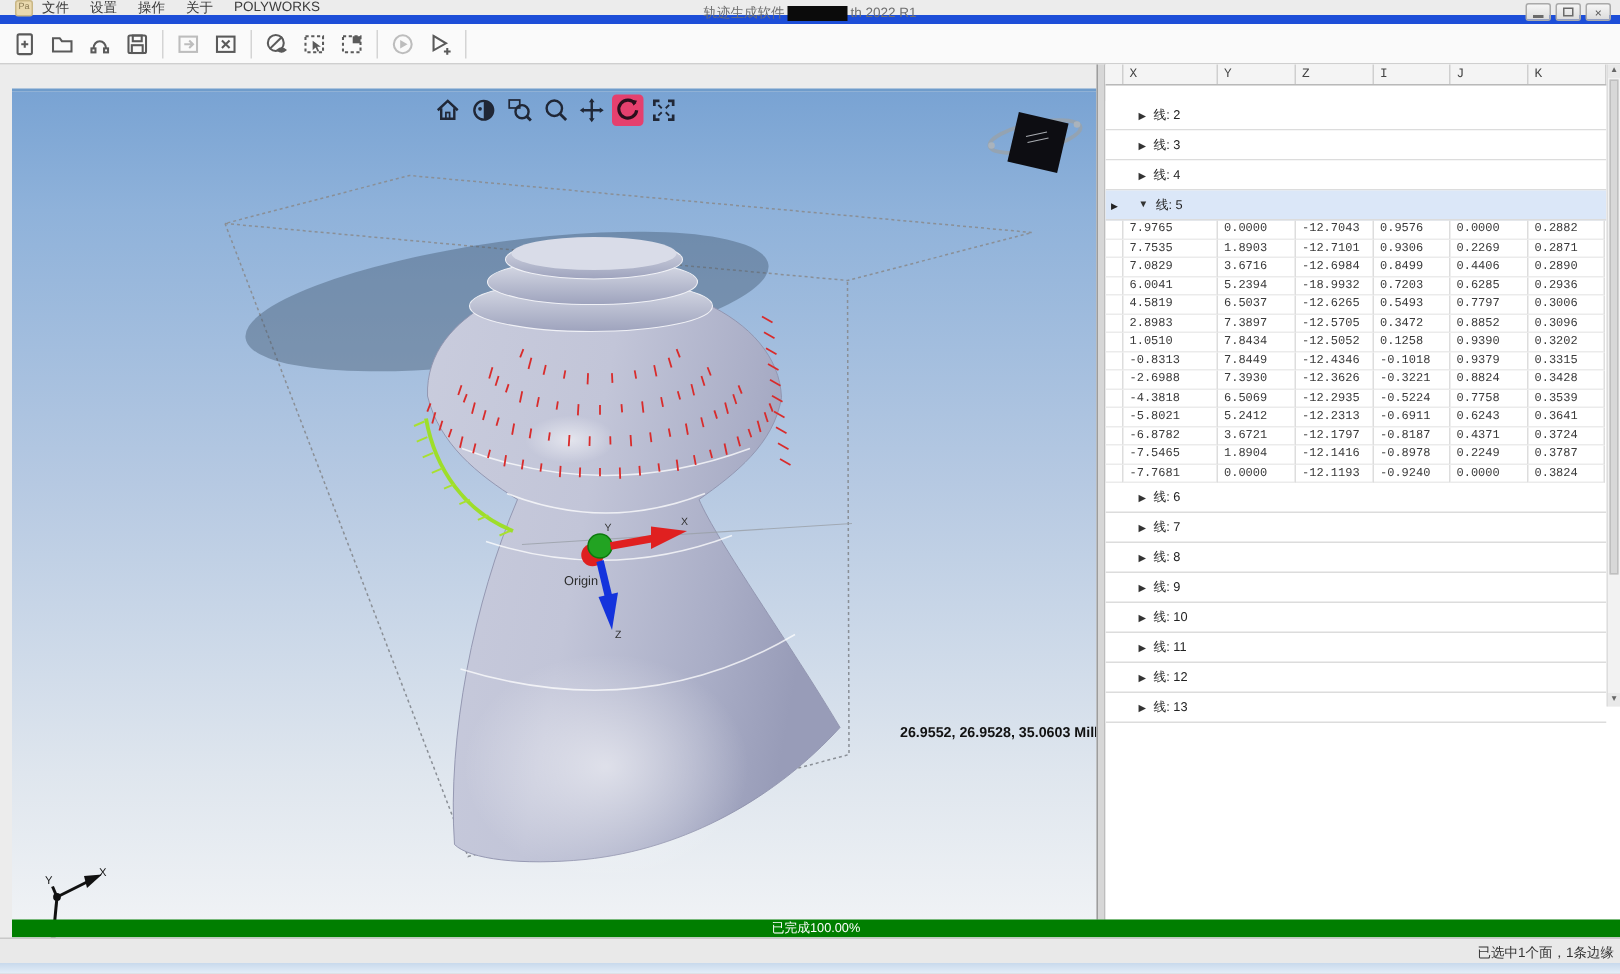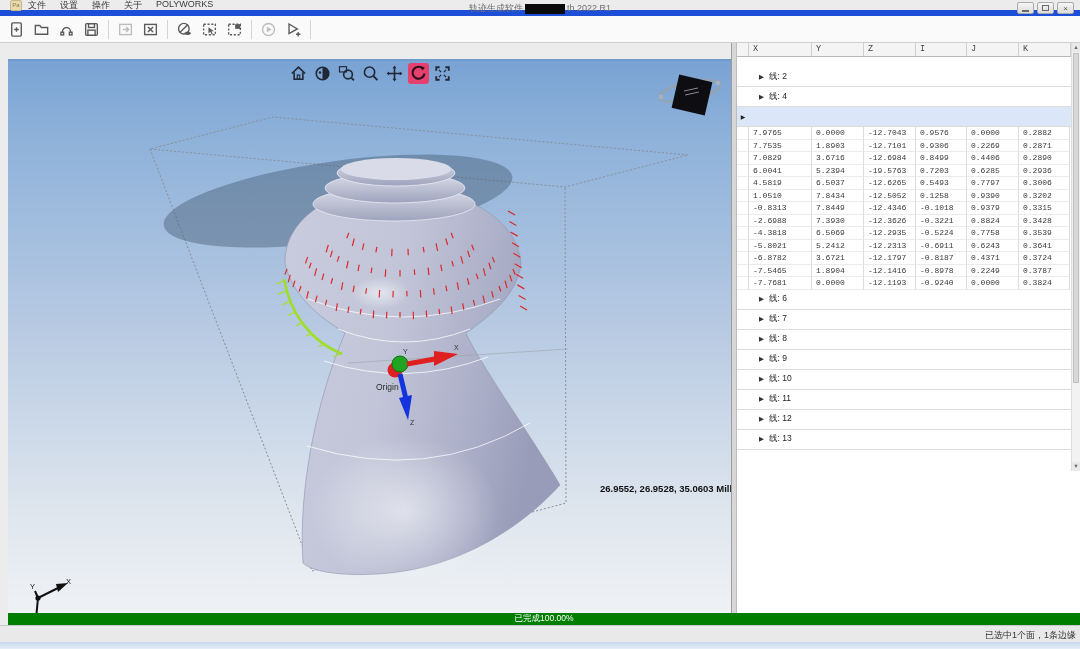--- a/index.html
+++ b/index.html
@@ -435,25 +435,36 @@
             <div class="gut"></div>
             <div class="glabel">
               <span class="tri">▶</span>
               <span>线: 2</span>
             </div>
           </div>
           <div class="grow">
             <div class="gut"></div>
             <div class="glabel">
               <span class="tri">▶</span>
+              <span>线: 3</span>
+            </div>
+          </div>
+          <div class="grow">
+            <div class="gut"></div>
+            <div class="glabel">
+              <span class="tri">▶</span>
               <span>线: 4</span>
             </div>
           </div>
           <div class="grow sel">
             <div class="gut">▶</div>
+            <div class="glabel">
+              <span class="tri">▼</span>
+              <span>线: 5</span>
+            </div>
           </div>
           <div class="drow">
             <div class="dc"></div>
             <div class="dc">7.9765</div>
             <div class="dc">0.0000</div>
             <div class="dc">-12.7043</div>
             <div class="dc">0.9576</div>
             <div class="dc">0.0000</div>
             <div class="dc">0.2882</div>
           </div>
@@ -472,33 +483,42 @@
             <div class="dc">3.6716</div>
             <div class="dc">-12.6984</div>
             <div class="dc">0.8499</div>
             <div class="dc">0.4406</div>
             <div class="dc">0.2890</div>
           </div>
           <div class="drow">
             <div class="dc"></div>
             <div class="dc">6.0041</div>
             <div class="dc">5.2394</div>
-            <div class="dc">-19.5763</div>
+            <div class="dc">-18.9932</div>
             <div class="dc">0.7203</div>
             <div class="dc">0.6285</div>
             <div class="dc">0.2936</div>
           </div>
           <div class="drow">
             <div class="dc"></div>
             <div class="dc">4.5819</div>
             <div class="dc">6.5037</div>
             <div class="dc">-12.6265</div>
             <div class="dc">0.5493</div>
             <div class="dc">0.7797</div>
             <div class="dc">0.3006</div>
+          </div>
+          <div class="drow">
+            <div class="dc"></div>
+            <div class="dc">2.8983</div>
+            <div class="dc">7.3897</div>
+            <div class="dc">-12.5705</div>
+            <div class="dc">0.3472</div>
+            <div class="dc">0.8852</div>
+            <div class="dc">0.3096</div>
           </div>
           <div class="drow">
             <div class="dc"></div>
             <div class="dc">1.0510</div>
             <div class="dc">7.8434</div>
             <div class="dc">-12.5052</div>
             <div class="dc">0.1258</div>
             <div class="dc">0.9390</div>
             <div class="dc">0.3202</div>
           </div>

